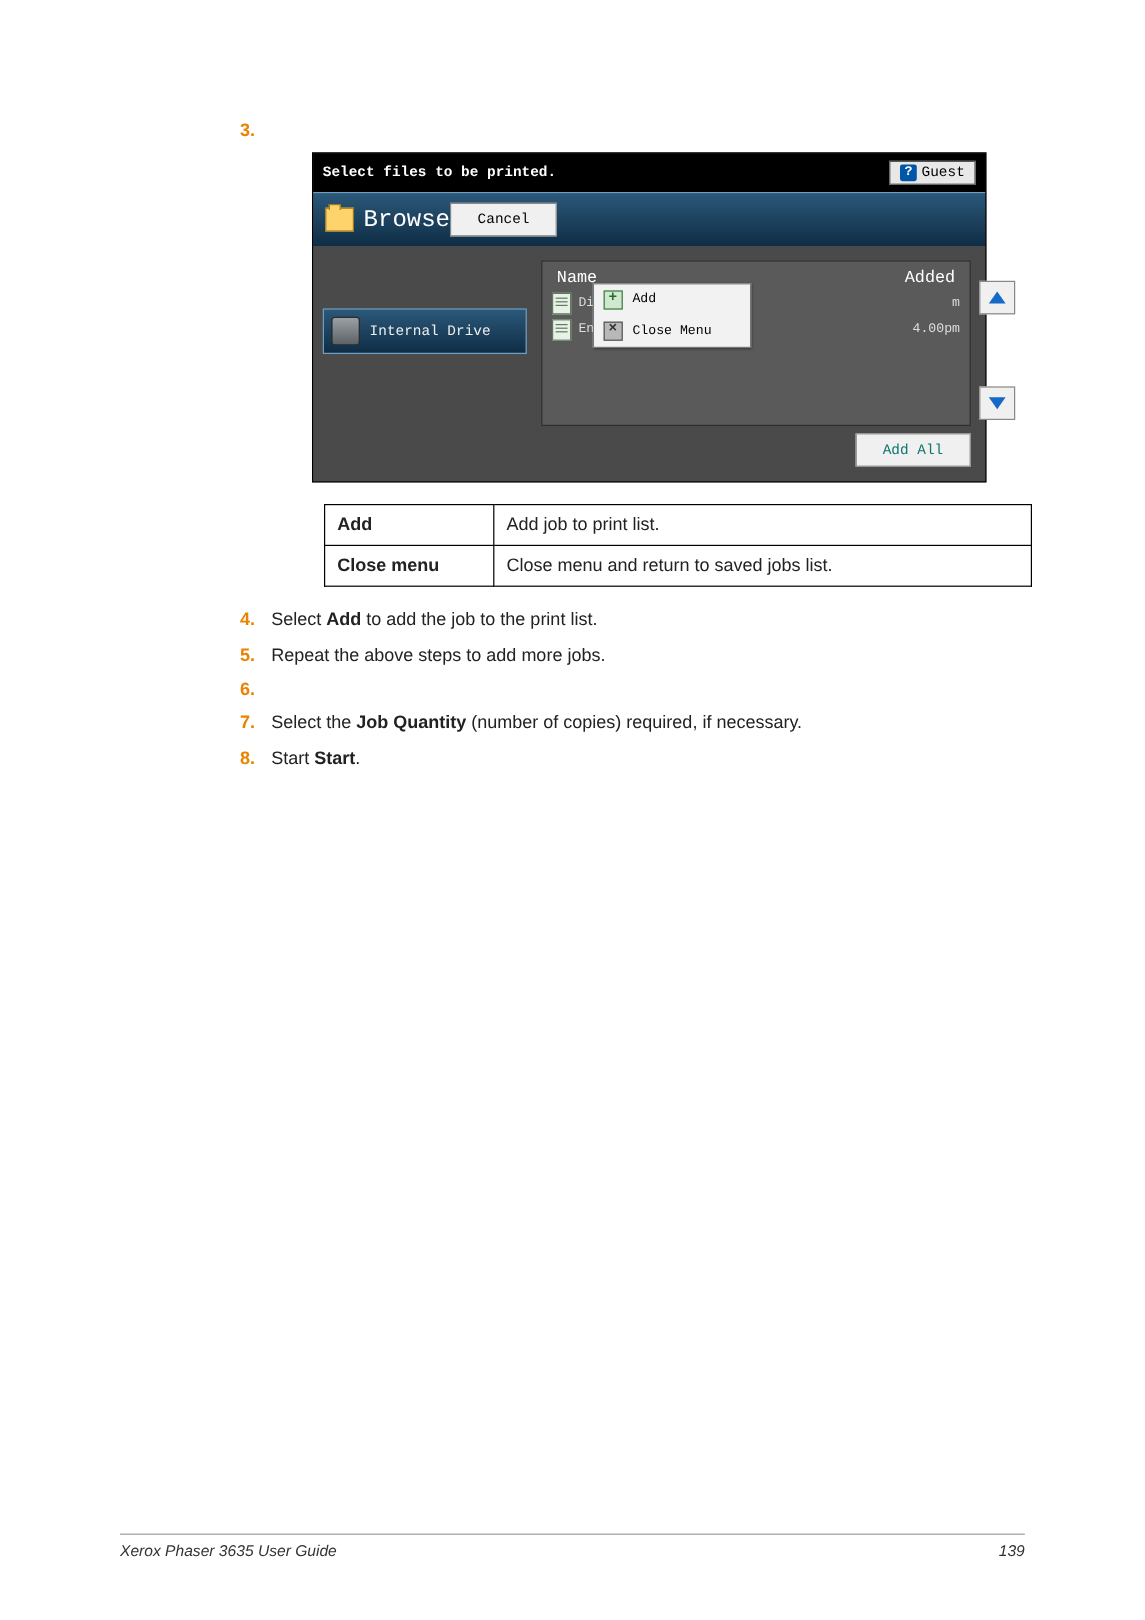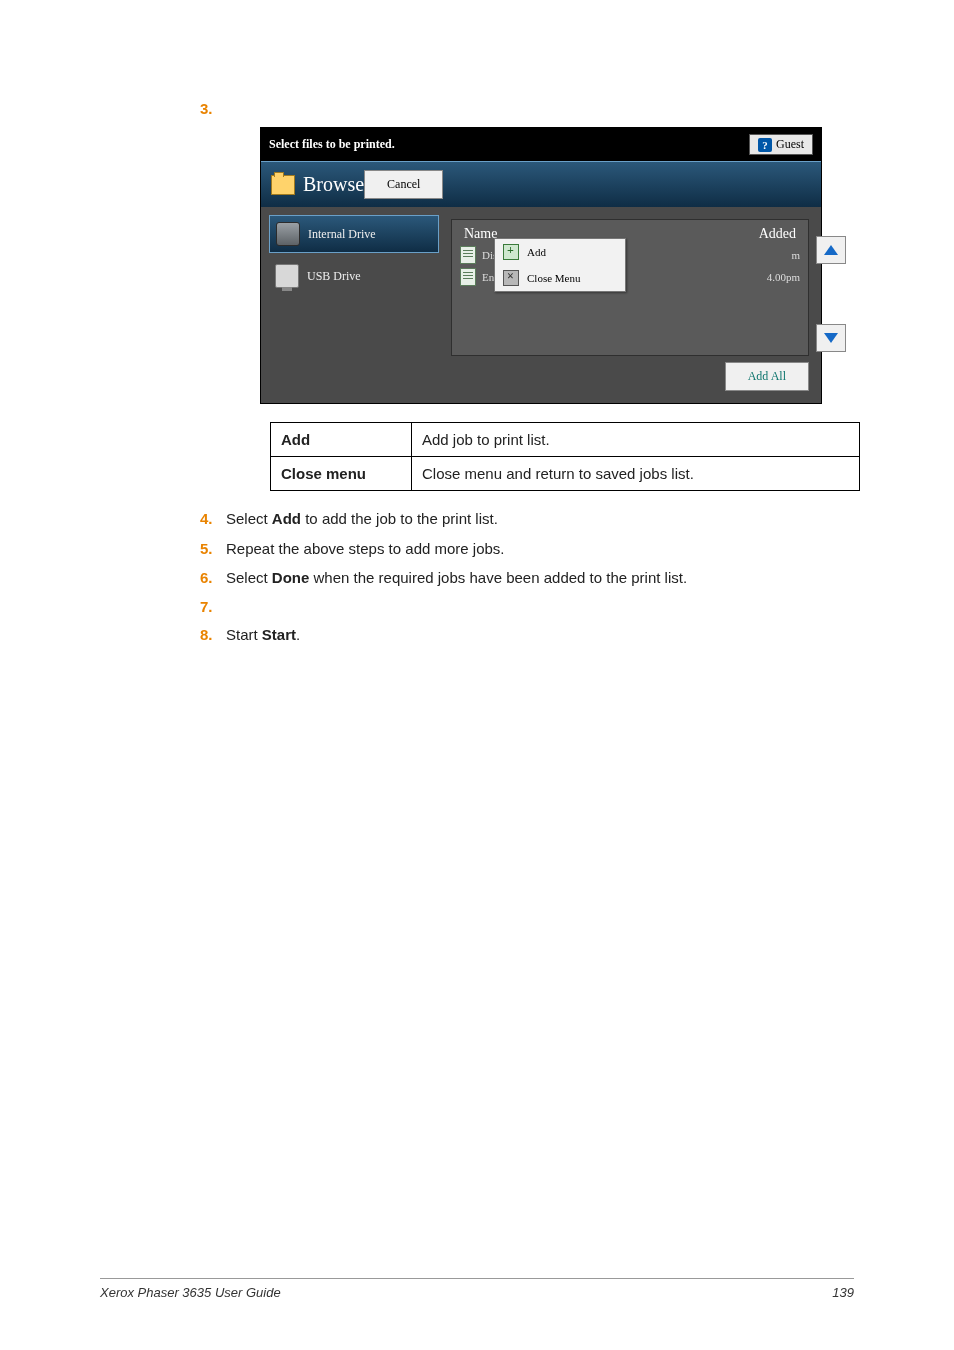--- a/index.html
+++ b/index.html
@@ -35,21 +35,21 @@
     line-height: 1.3;
   }
   .bold { font-weight: bold; }
 
   
   .screen {
     width: 560px;
     margin: 10px 0 18px 60px;
     border: 1px solid #000;
     background: #3a3a3a;
-    font-family: Liberation Serif, serif;
+    font-family: Liberation Mono, monospace;
     font-size: 12px;
     color: #fff;
   }
   .scr-titlebar {
     display: flex;
     justify-content: space-between;
     align-items: center;
     background: #000;
     padding: 6px 8px;
   }
@@ -88,21 +88,21 @@
     background:#f0f0f0;color:#000;border:1px solid #888;
     padding:6px 22px; font-size:12px;
   }
 
   .scr-body {
     display:flex;
     background:#4a4a4a;
     padding:8px; gap:8px;
     min-height:180px;
   }
-  .drive-list { width:170px; display:flex; flex-direction:column; gap:5px; }
+  .drive-list { width:170px; display:flex; flex-direction:column; gap:18px;margin-top:44px; }
   .drive-item {
     display:flex; align-items:center; gap:8px;
     padding:6px 6px; color:#eee; font-size:12px;
   }
   .drive-item.active { background: linear-gradient(#2b587a, #0f2d45); border:1px solid #6aa0c8; }
   .drive-icon { width:22px;height:22px; }
   .hdd-icon {
     background:linear-gradient(#9aa0a5,#5d6266);
     border:1px solid #2c2c2c;border-radius:3px;
   }
@@ -211,24 +211,20 @@
         <span>Browse</span>
       </div>
       <div class="cancel-btn">Cancel</div>
     </div>
 
     <div class="scr-body">
       <div class="drive-list">
         <div class="drive-item active">
           <span class="drive-icon hdd-icon"></span>
           <span>Internal Drive</span>
-        </div>
-        <div class="drive-item">
-          <span class="drive-icon usb-icon"></span>
-          <span>USB Drive</span>
         </div>
       </div>
 
       <div class="file-pane">
 
         <div class="file-listing">
           <div class="list-header">
             <span>Name</span>
             <span>Added</span>
           </div>
@@ -290,26 +286,26 @@
     <span class="step-text">
       <span>Select </span><span class="bold">Add</span><span> to add the job to the print list.</span>
     </span>
   </div>
   <div class="step-line">
     <span class="step-num">5.</span>
     <span class="step-text">Repeat the above steps to add more jobs.</span>
   </div>
   <div class="step-line">
     <span class="step-num">6.</span>
+  </div>
+  <div class="step-line">
+    <span class="step-num">7.</span>
     <span class="step-text">
-      <span>Select </span><span class="bold">Done</span><span> when the required jobs have been added to the print list.</span>
+      <span>Select the </span><span class="bold">Job Quantity</span><span> (number of copies) required, if necessary.</span>
     </span>
-  </div>
-  <div class="step-line">
-    <span class="step-num">7.</span>
   </div>
   <div class="step-line">
     <span class="step-num">8.</span>
     <span class="step-text">
       <span>Start </span><span class="bold">Start</span><span>.</span>
     </span>
   </div>
 
   <div class="footer">
     <span>Xerox Phaser 3635 User Guide</span>

